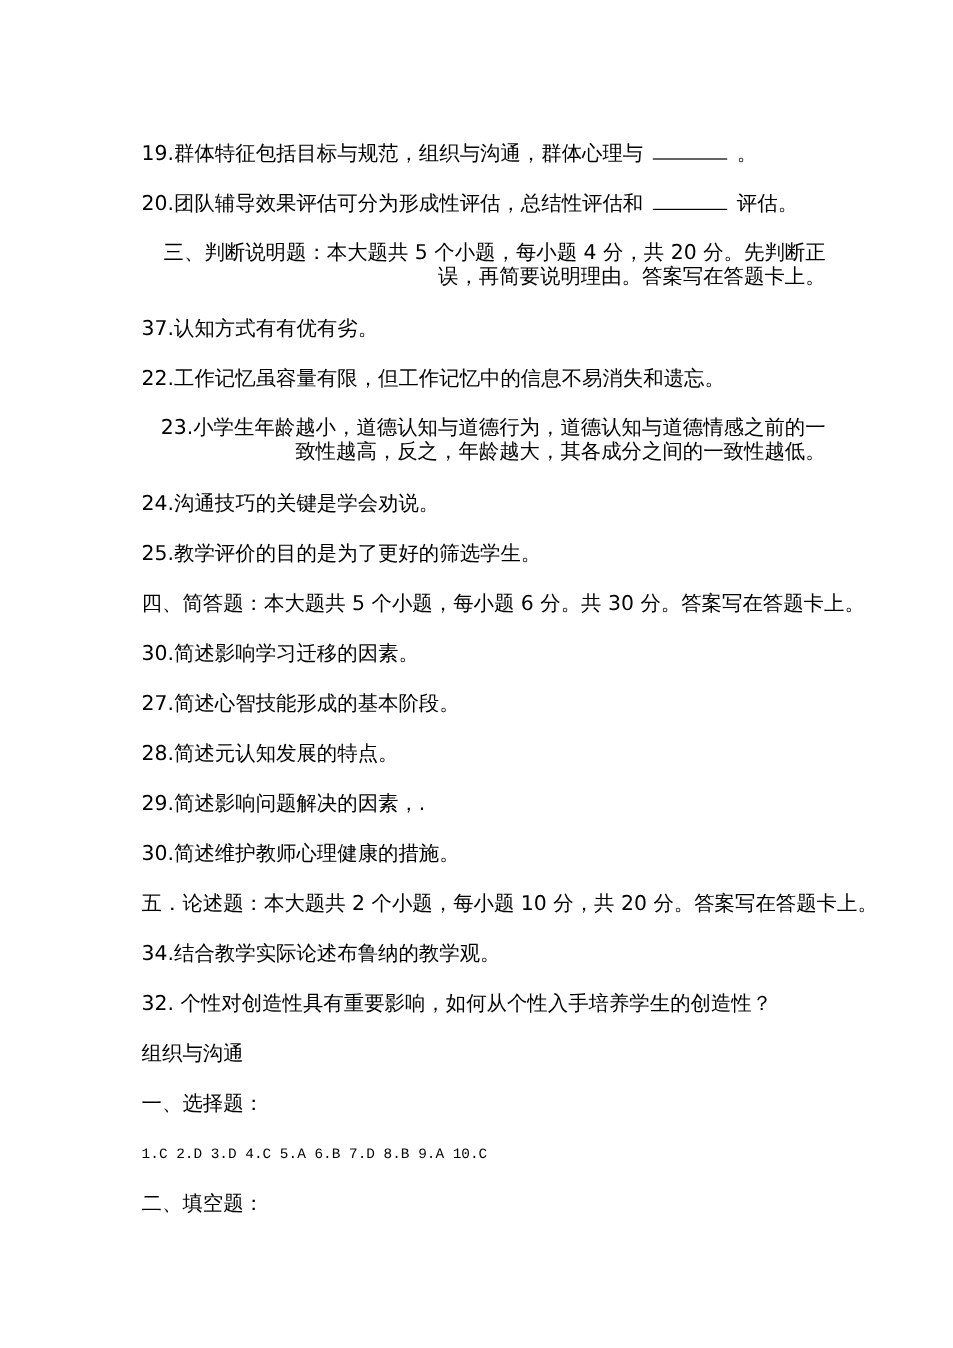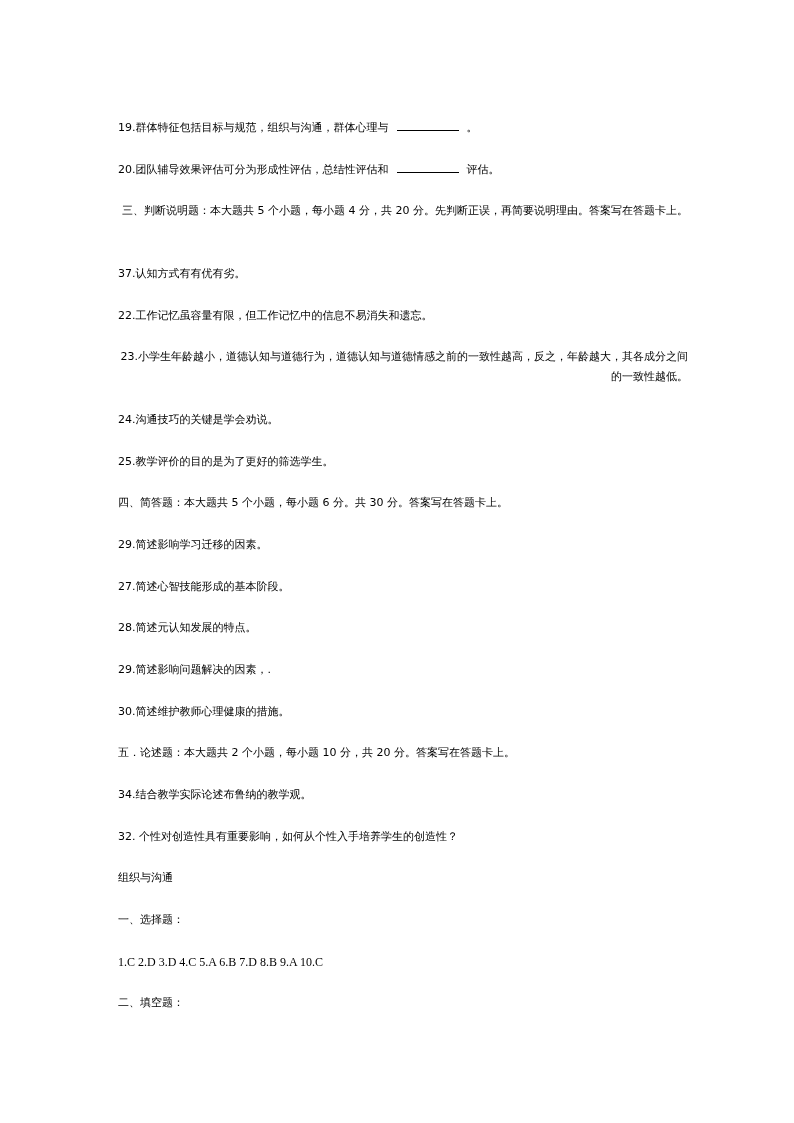--- a/index.html
+++ b/index.html
@@ -1,19 +1,19 @@
 <!DOCTYPE html>
 <html><head>
 <meta charset="utf-8">
 <style>
   html, body { margin: 0; padding: 0; background: #ffffff; }
   body { width: 794px; height: 1123px; position: relative; overflow: hidden;
          font-family: "DejaVu Sans", "Liberation Sans", sans-serif; color: #000; }
   .page { position: absolute; left: 0; top: 0; width: 794px; height: 1123px; background: #fff; }
-  .line { position: absolute; left: 118px; font-size: 11px; line-height: 20px; white-space: nowrap; letter-spacing: 0px; }
+  .line { position: absolute; left: 118px; font-size: 17px; line-height: 20px; white-space: nowrap; letter-spacing: 0px; }
   .wrap { white-space: normal; width: 570px; text-align: right; }
   .blank { display: inline-block; width: 62px; border-bottom: 1px solid #000; height: 12px; margin: 0 8px; vertical-align: baseline; }
 </style>
 </head>
 <body>
 
 <div class="page">
 
   <div class="line" style="top:118px">
     <span>19.群体特征包括目标与规范，组织与沟通，群体心理与</span><span class="blank"></span><span>。</span>
@@ -26,29 +26,29 @@
   <div class="line wrap" style="top:201px">三、判断说明题：本大题共 5 个小题，每小题 4 分，共 20 分。先判断正误，再简要说明理由。答案写在答题卡上。</div>
 
   <div class="line" style="top:264px">37.认知方式有有优有劣。</div>
   <div class="line" style="top:306px">22.工作记忆虽容量有限，但工作记忆中的信息不易消失和遗忘。</div>
   <div class="line wrap" style="top:347px">23.小学生年龄越小，道德认知与道德行为，道德认知与道德情感之前的一致性越高，反之，年龄越大，其各成分之间的一致性越低。</div>
   <div class="line" style="top:410px">24.沟通技巧的关键是学会劝说。</div>
   <div class="line" style="top:452px">25.教学评价的目的是为了更好的筛选学生。</div>
 
   <div class="line" style="top:493px">四、简答题：本大题共 5 个小题，每小题 6 分。共 30 分。答案写在答题卡上。</div>
 
-  <div class="line" style="top:535px">29.简述影响学习迁移的因素。</div>
+  <div class="line" style="top:535px">30.简述影响学习迁移的因素。</div>
   <div class="line" style="top:577px">27.简述心智技能形成的基本阶段。</div>
   <div class="line" style="top:618px">28.简述元认知发展的特点。</div>
   <div class="line" style="top:660px">29.简述影响问题解决的因素，.</div>
   <div class="line" style="top:702px">30.简述维护教师心理健康的措施。</div>
 
   <div class="line" style="top:743px">五．论述题：本大题共 2 个小题，每小题 10 分，共 20 分。答案写在答题卡上。</div>
 
   <div class="line" style="top:785px">34.结合教学实际论述布鲁纳的教学观。</div>
   <div class="line" style="top:827px">32. 个性对创造性具有重要影响，如何从个性入手培养学生的创造性？</div>
 
   <div class="line" style="top:868px">组织与沟通</div>
   <div class="line" style="top:910px">一、选择题：</div>
-  <div class="line" style="top:952px; font-family:Liberation Serif, serif; font-size:12px;">1.C 2.D 3.D 4.C 5.A 6.B 7.D 8.B 9.A 10.C</div>
+  <div class="line" style="top:952px; font-family:Liberation Mono, monospace; font-size:12px;">1.C 2.D 3.D 4.C 5.A 6.B 7.D 8.B 9.A 10.C</div>
   <div class="line" style="top:993px">二、填空题：</div>
 
 </div>
 
 </body></html>

